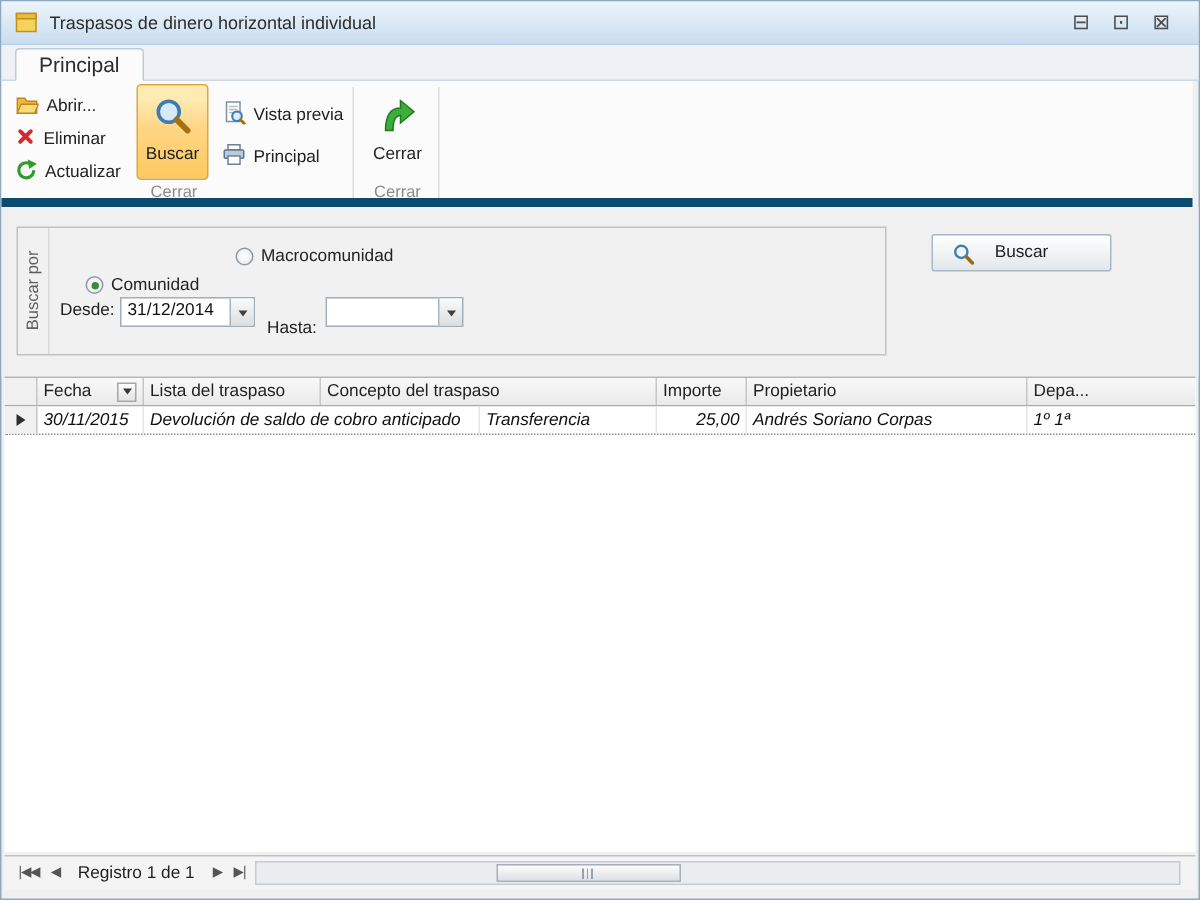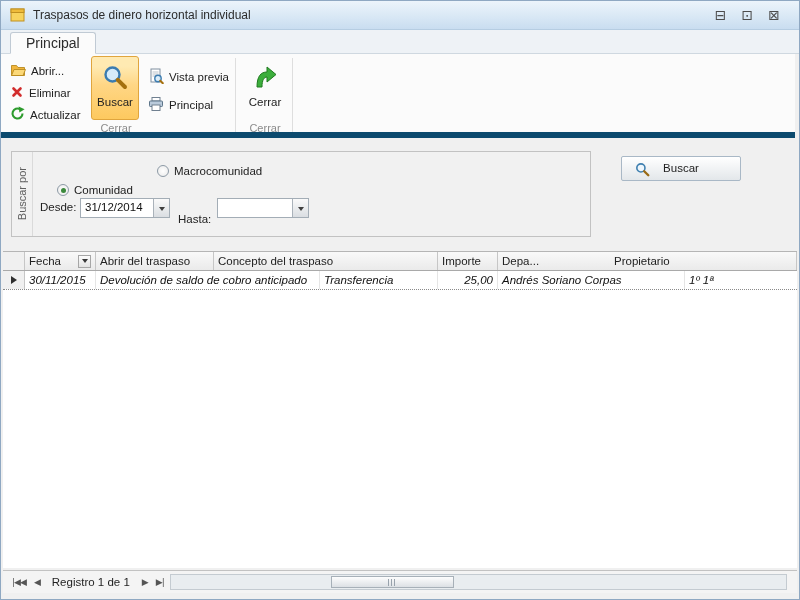--- a/index.html
+++ b/index.html
@@ -274,33 +274,33 @@
   </div>
 
   <div class="grid">
     <div class="grid-header">
       <div class="hcell w-ind"></div>
       <div class="hcell w-fecha">
         <span>Fecha</span>
         <span class="filter-btn"></span>
       </div>
       <div class="hcell w-tipo">
-        <span>Abrir del traspaso</span>
+        <span>Lista del traspaso</span>
       </div>
       <div class="hcell w-concepto">
         <span>Concepto del traspaso</span>
       </div>
       <div class="hcell w-importe" style="justify-content:flex-start;">
         <span>Importe</span>
       </div>
+      <div class="hcell w-prop">
+        <span>Propietario</span>
+      </div>
       <div class="hcell w-depa">
         <span>Depa...</span>
-      </div>
-      <div class="hcell w-prop">
-        <span>Propietario</span>
       </div>
     </div>
 
     <div class="grid-row">
       <div class="cell w-ind">
         <span class="row-arrow"></span>
       </div>
       <div class="cell w-fecha">30/11/2015</div>
       <div class="cell w-concepto">Devolución de saldo de cobro anticipado</div>
       <div class="cell w-tipo">Transferencia</div>

